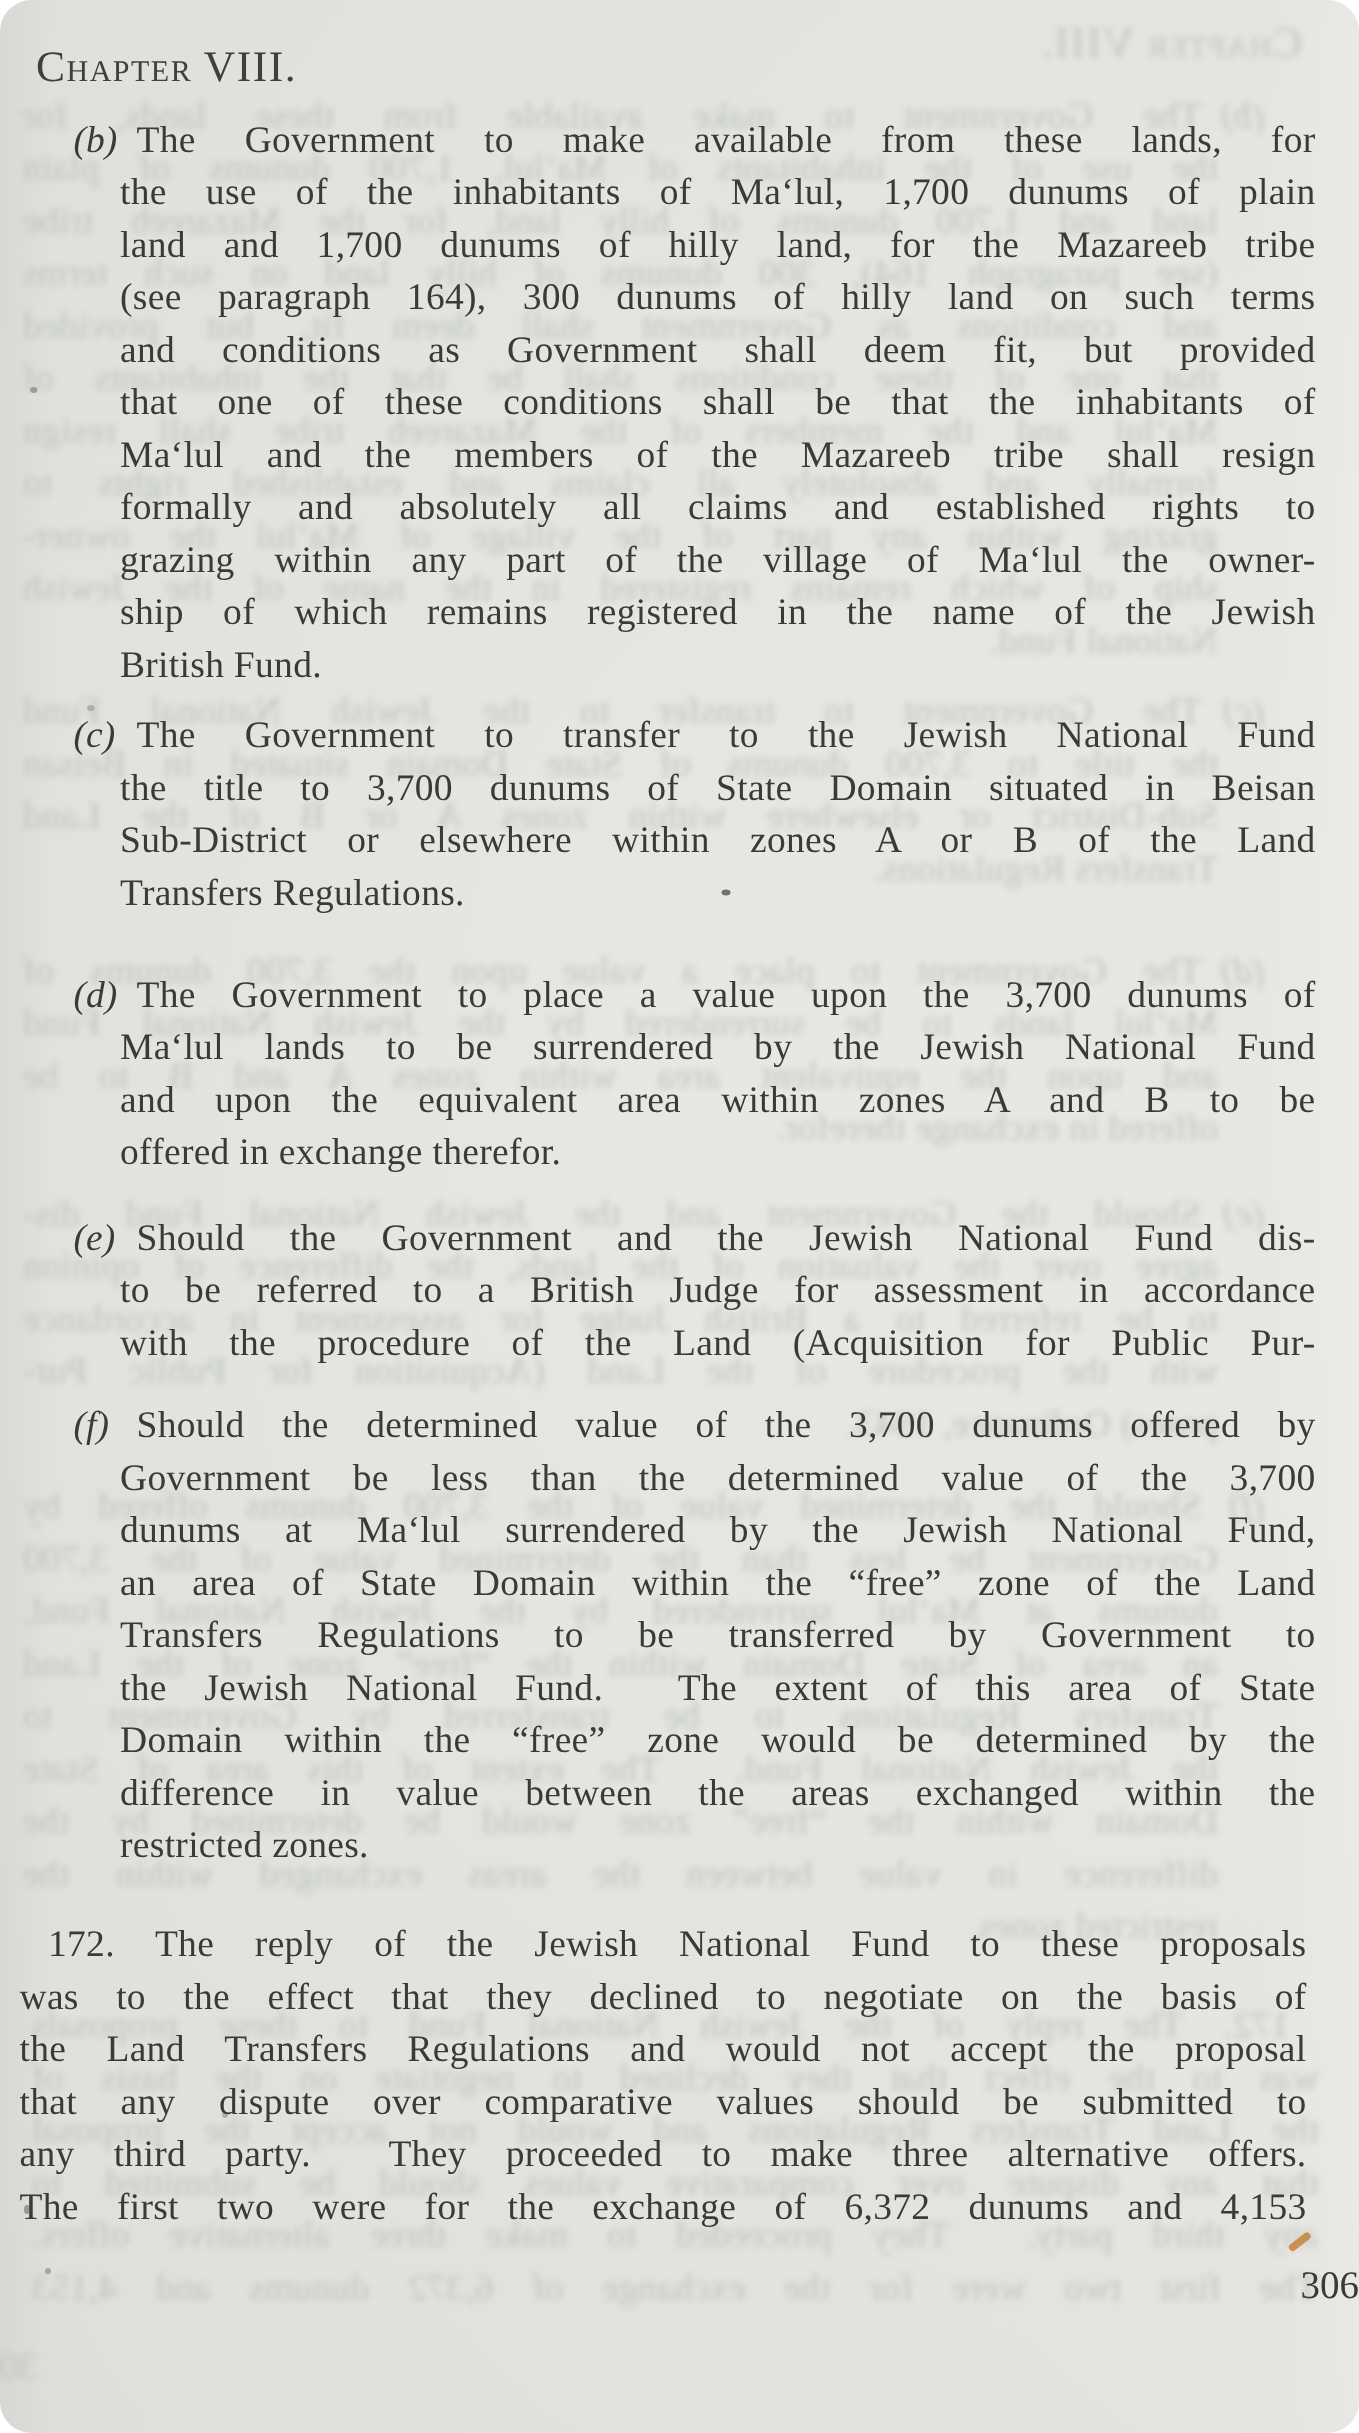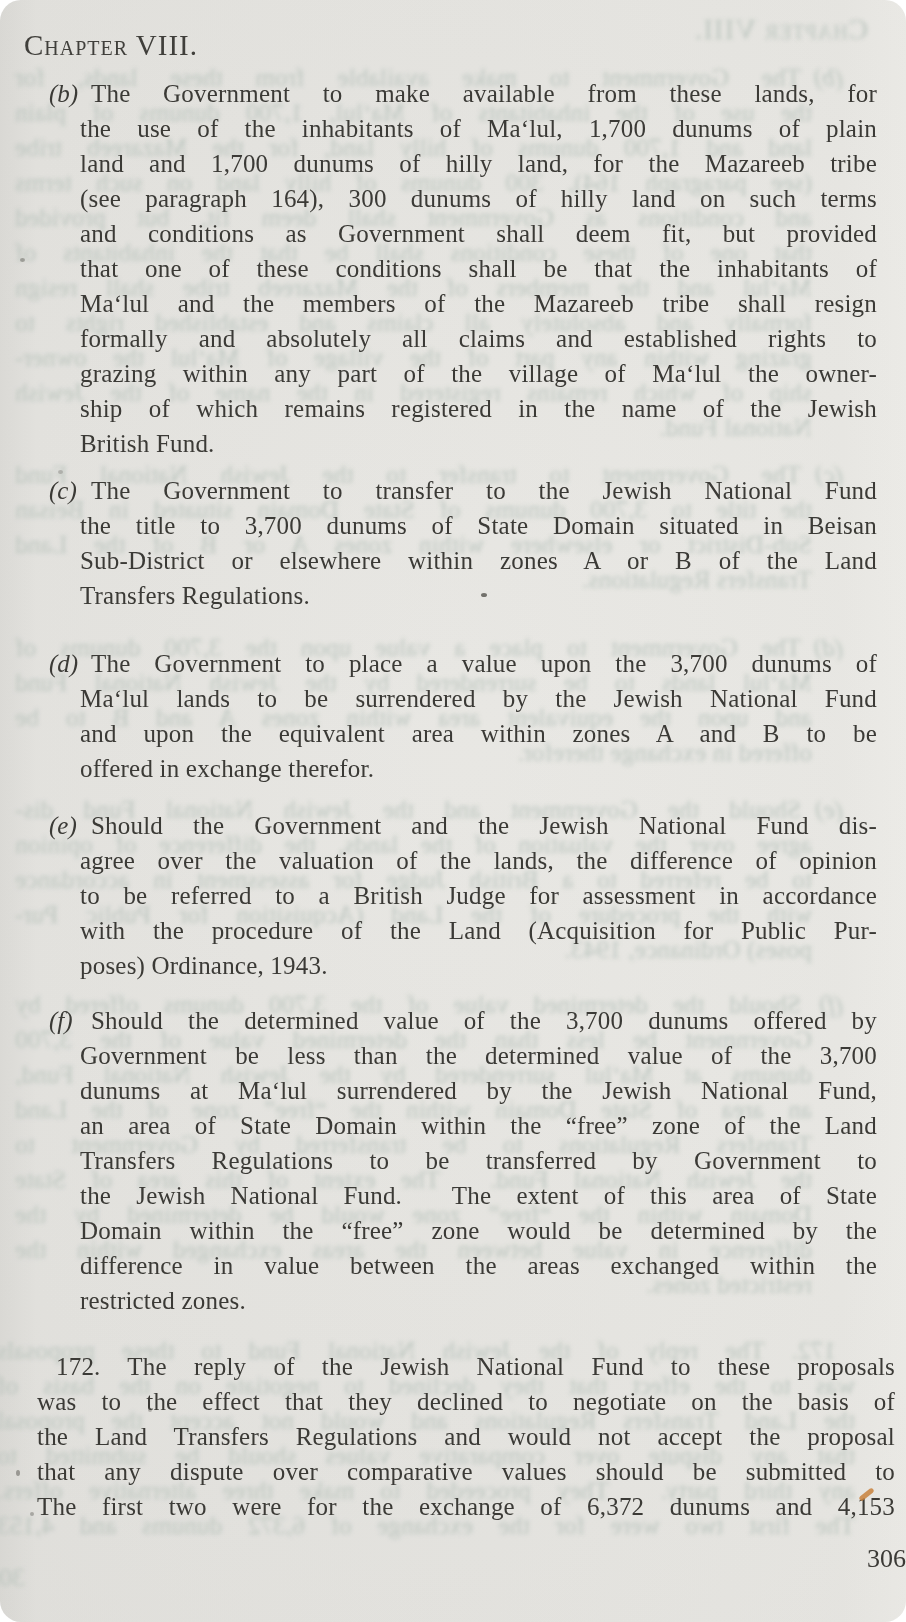--- a/index.html
+++ b/index.html
@@ -31,21 +31,21 @@
   }
   .para { position:relative; font-size:25px; line-height:35px; letter-spacing:.2px; }
   .para.lettered { margin-left:80px; width:797px; }
   .para .plabel {
     position:absolute; left:-31px; top:0; width:44px;
     font-style:italic; text-align:left; letter-spacing:0;
   }
   .line { text-align:justify; text-align-last:justify; white-space:normal; }
   .line.first { padding-left:11px; }
   .line.last { text-align-last:left; }
-  .para.body { margin-left:37px; width:858px; }
+  .para.body { margin-left:13px; width:858px; }
   .para.body .line.firstbody { padding-left:0; text-indent:19px; }
   .pagenum { margin-top:17px; width:100%; text-align:right; font-size:26px; line-height:35px; color:#3b3a36; }
   
   .speck { position:absolute; z-index:3; background:#55544e; border-radius:50%; pointer-events:none; }
   .pen-mark {
     position:absolute; z-index:3; left:858px; top:1492px; width:17px; height:5px;
     background:#c8813c; border-radius:3px; transform:rotate(-38deg); opacity:.85; pointer-events:none;
   }
 </style>
 </head>
@@ -144,42 +144,41 @@
         <div class="para lettered" style="margin-top: 33px;">
           <span class="plabel">(d)</span>
           <div class="line first">The Government to place a value upon the 3,700 dunums of</div>
           <div class="line">Ma‘lul lands to be surrendered by the Jewish National Fund</div>
           <div class="line">and upon the equivalent area within zones A and B to be</div>
           <div class="line last">offered in exchange therefor.</div>
         </div>
         <div class="para lettered" style="margin-top: 22px;">
           <span class="plabel">(e)</span>
           <div class="line first">Should the Government and the Jewish National Fund dis-</div>
-          <div class="line">agree over the valuation of the lands, the difference of opinion</div>
           <div class="line">to be referred to a British Judge for assessment in accordance</div>
           <div class="line">with the procedure of the Land (Acquisition for Public Pur-</div>
-          <div class="line last">poses) Ordinance, 1943.</div>
         </div>
         <div class="para lettered" style="margin-top: 20px;">
           <span class="plabel">(f)</span>
           <div class="line first">Should the determined value of the 3,700 dunums offered by</div>
           <div class="line">Government be less than the determined value of the 3,700</div>
           <div class="line">dunums at Ma‘lul surrendered by the Jewish National Fund,</div>
           <div class="line">an area of State Domain within the “free” zone of the Land</div>
           <div class="line">Transfers Regulations to be transferred by Government to</div>
           <div class="line">the Jewish National Fund.&nbsp; The extent of this area of State</div>
           <div class="line">Domain within the “free” zone would be determined by the</div>
           <div class="line">difference in value between the areas exchanged within the</div>
           <div class="line last">restricted zones.</div>
         </div>
         <div class="para body" style="margin-top: 31px;">
           <div class="line firstbody">172. The reply of the Jewish National Fund to these proposals</div>
           <div class="line">was to the effect that they declined to negotiate on the basis of</div>
           <div class="line">the Land Transfers Regulations and would not accept the proposal</div>
           <div class="line">that any dispute over comparative values should be submitted to</div>
+          <div class="line">any third party.&nbsp; They proceeded to make three alternative offers.</div>
           <div class="line">The first two were for the exchange of 6,372 dunums and 4,153</div>
         </div>
       </div>
     <div class="pagenum">306</div>
   </div>
 
   <div class="speck" style="left:481px; top:593px; width:6px; height:4px; opacity:.8;"></div>
   <div class="speck" style="left:20px; top:258px; width:5px; height:4px; opacity:.45;"></div>
   <div class="speck" style="left:16px; top:1470px; width:4px; height:6px; opacity:.5;"></div>
   <div class="speck" style="left:30px; top:1512px; width:4px; height:4px; opacity:.4;"></div>

